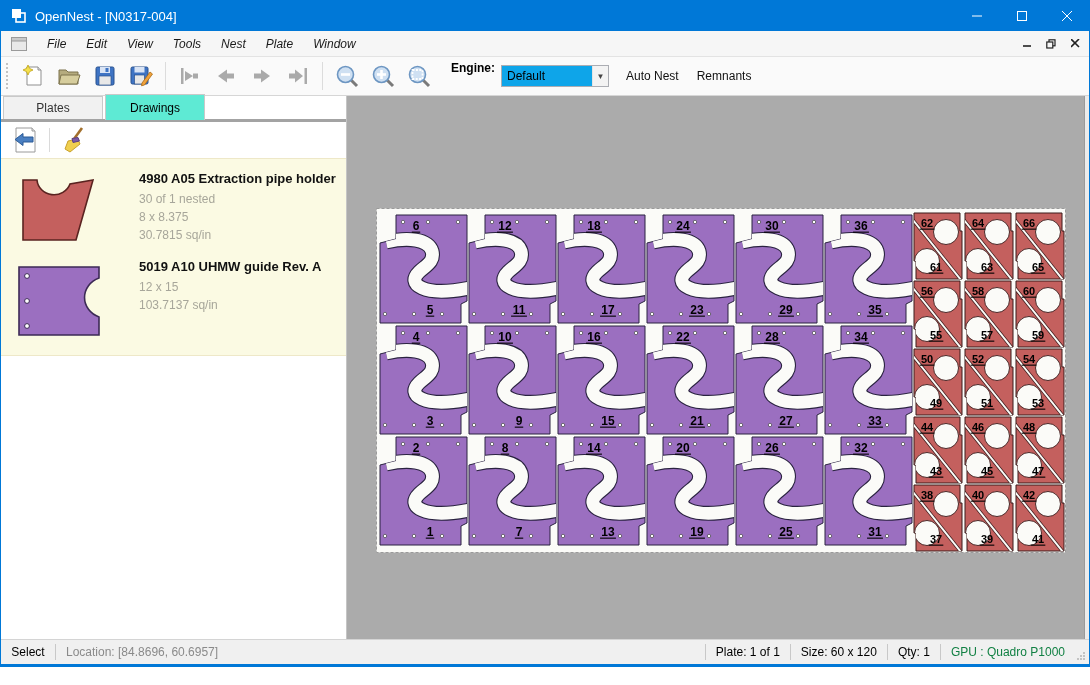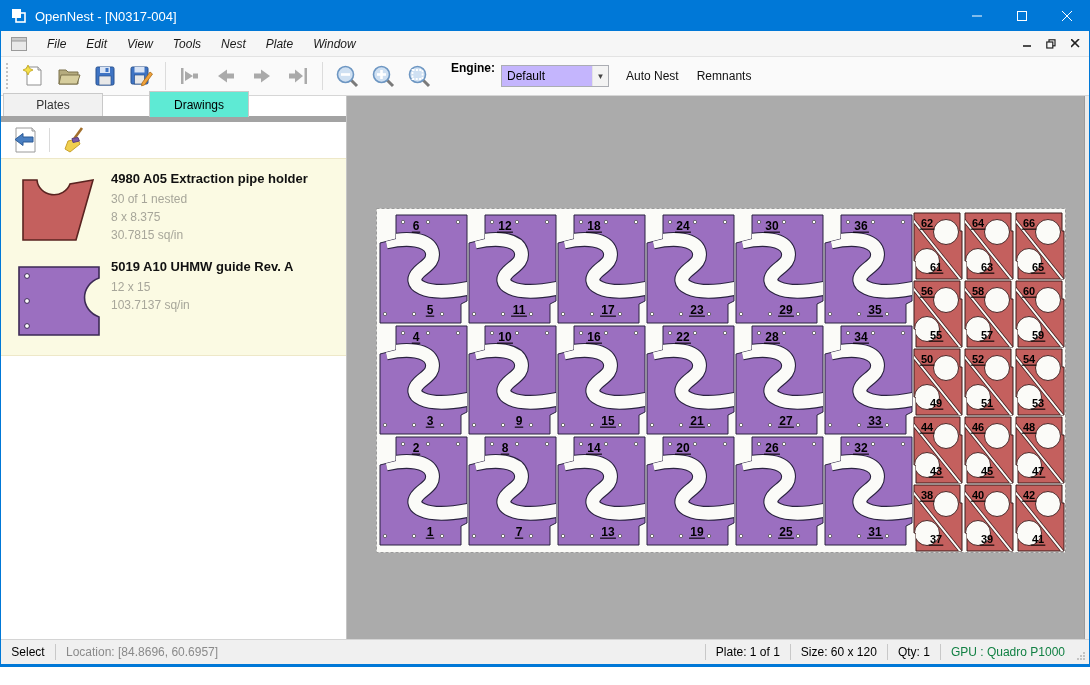--- a/index.html
+++ b/index.html
@@ -24,40 +24,40 @@
              color:#222; font-size:11px; font-weight:bold; margin-right:4px; }
   
   .toolbar { height:39px; background:#fafafa; border-bottom:1px solid #d6d6d6;
              display:flex; align-items:center; flex:none; }
   .grip { width:5px; height:28px; margin:0 5px 0 4px;
           background-image:radial-gradient(#c3c3c3 1px, transparent 1.2px);
           background-size:4px 4px; }
   .tb-btn { width:36px; height:32px; display:flex; align-items:center; justify-content:center; }
   .tb-sep { width:1px; height:28px; background:#dcdcdc; margin:0 6px; }
   .engine-label { font-size:12px; font-weight:bold; margin:0 6px 16px 14px; }
-  .combo { width:108px; height:22px; border:1px solid #abadb3; background:#c4b5fd; display:flex;
+  .combo { width:108px; height:22px; border:1px solid #abadb3; background:#0ea5e9; display:flex;
            align-items:center; font-size:12px; }
   .combo .val { flex:1; padding-left:5px; }
   .combo .dd { width:16px; height:100%; display:flex; align-items:center; justify-content:center;
                font-size:8px; color:#444; border-left:1px solid #e4e4e4; background:#f3f3f3; }
   .tb-text { font-size:12px; color:#111; padding:0 9px; }
   
   .body { flex:1; display:flex; min-height:0; }
   .left-panel { width:346px; background:#fff; border-right:1px solid #c5c5c5; flex:none;
                 display:flex; flex-direction:column; }
-  .tabs { display:flex; align-items:flex-end; height:26px; border-bottom:6px solid #a3a3a3; flex:none;gap:44px; }
+  .tabs { display:flex; align-items:flex-end; height:26px; border-bottom:3px solid #a3a3a3; flex:none; }
   .tab { width:100px; text-align:center; font-size:12px; padding:4px 0; background:#f1f1f1;
          border:1px solid #c9c9c9; border-bottom:none; margin-left:2px; height:23px; color:#333; }
   .tab.active { background:#5eead4; height:26px; position:relative; top:1px; padding-top:6px; color:#000; }
   .panel-toolbar { height:36px; display:flex; align-items:center; padding-left:8px; flex:none; }
   .pt-sep { width:1px; height:24px; background:#dadada; margin:0 8px; }
   .pt-btn { width:32px; height:30px; display:flex; align-items:center; justify-content:center; }
   .draw-list { background:#fbfae3; border-top:1px solid #eee8c8; border-bottom:1px solid #eee8c8;
                padding:6px 0 8px 0; }
-  .draw-item { display:flex; padding:6px 6px 8px 10px; }
+  .draw-item { display:flex; padding:6px 6px 8px 10px;gap:28px; }
   .thumb { width:96px; flex:none; display:flex; align-items:flex-start; justify-content:center; padding-top:4px; }
   .dtext { flex:1; padding-left:4px; }
   .dtitle { font-size:13px; font-weight:bold; color:#111; margin-bottom:4px; }
   .dline { font-size:12px; color:#a7a69a; line-height:18px; }
   .canvas { flex:1; background:#ababab; position:relative; overflow:hidden; }
   .plate { position:absolute; left:29px; top:112px; width:690px; height:345px; }
   .vstrip { position:absolute; right:0; top:0; bottom:0; width:5px; background:#ececec;
             border-left:1px solid #9a9a9a; }
   
   .statusbar { height:25px; background:#f0f0f0; border-top:1px solid #d4d4d4; display:flex;

